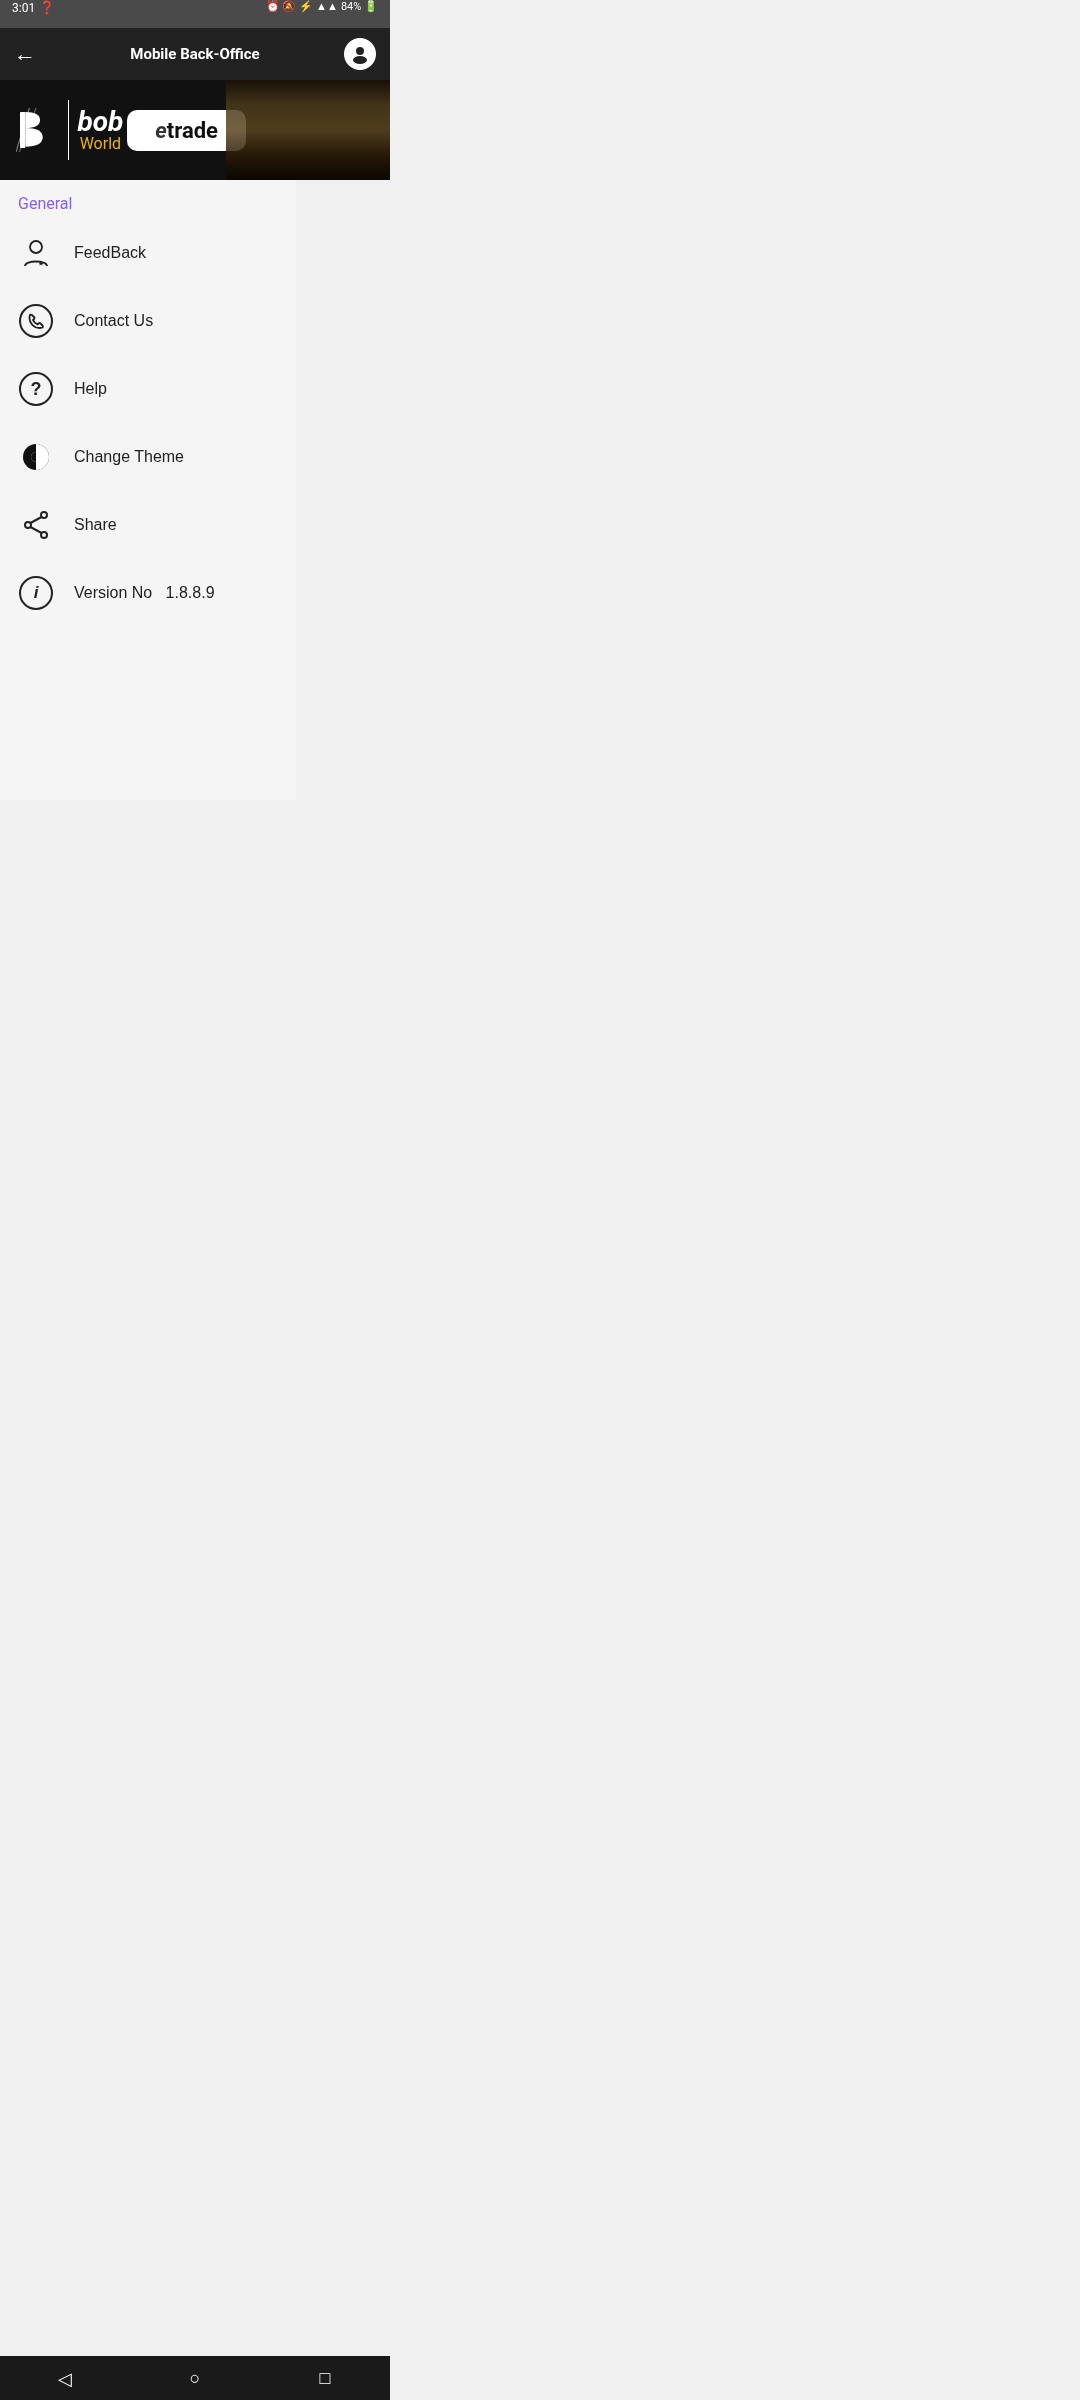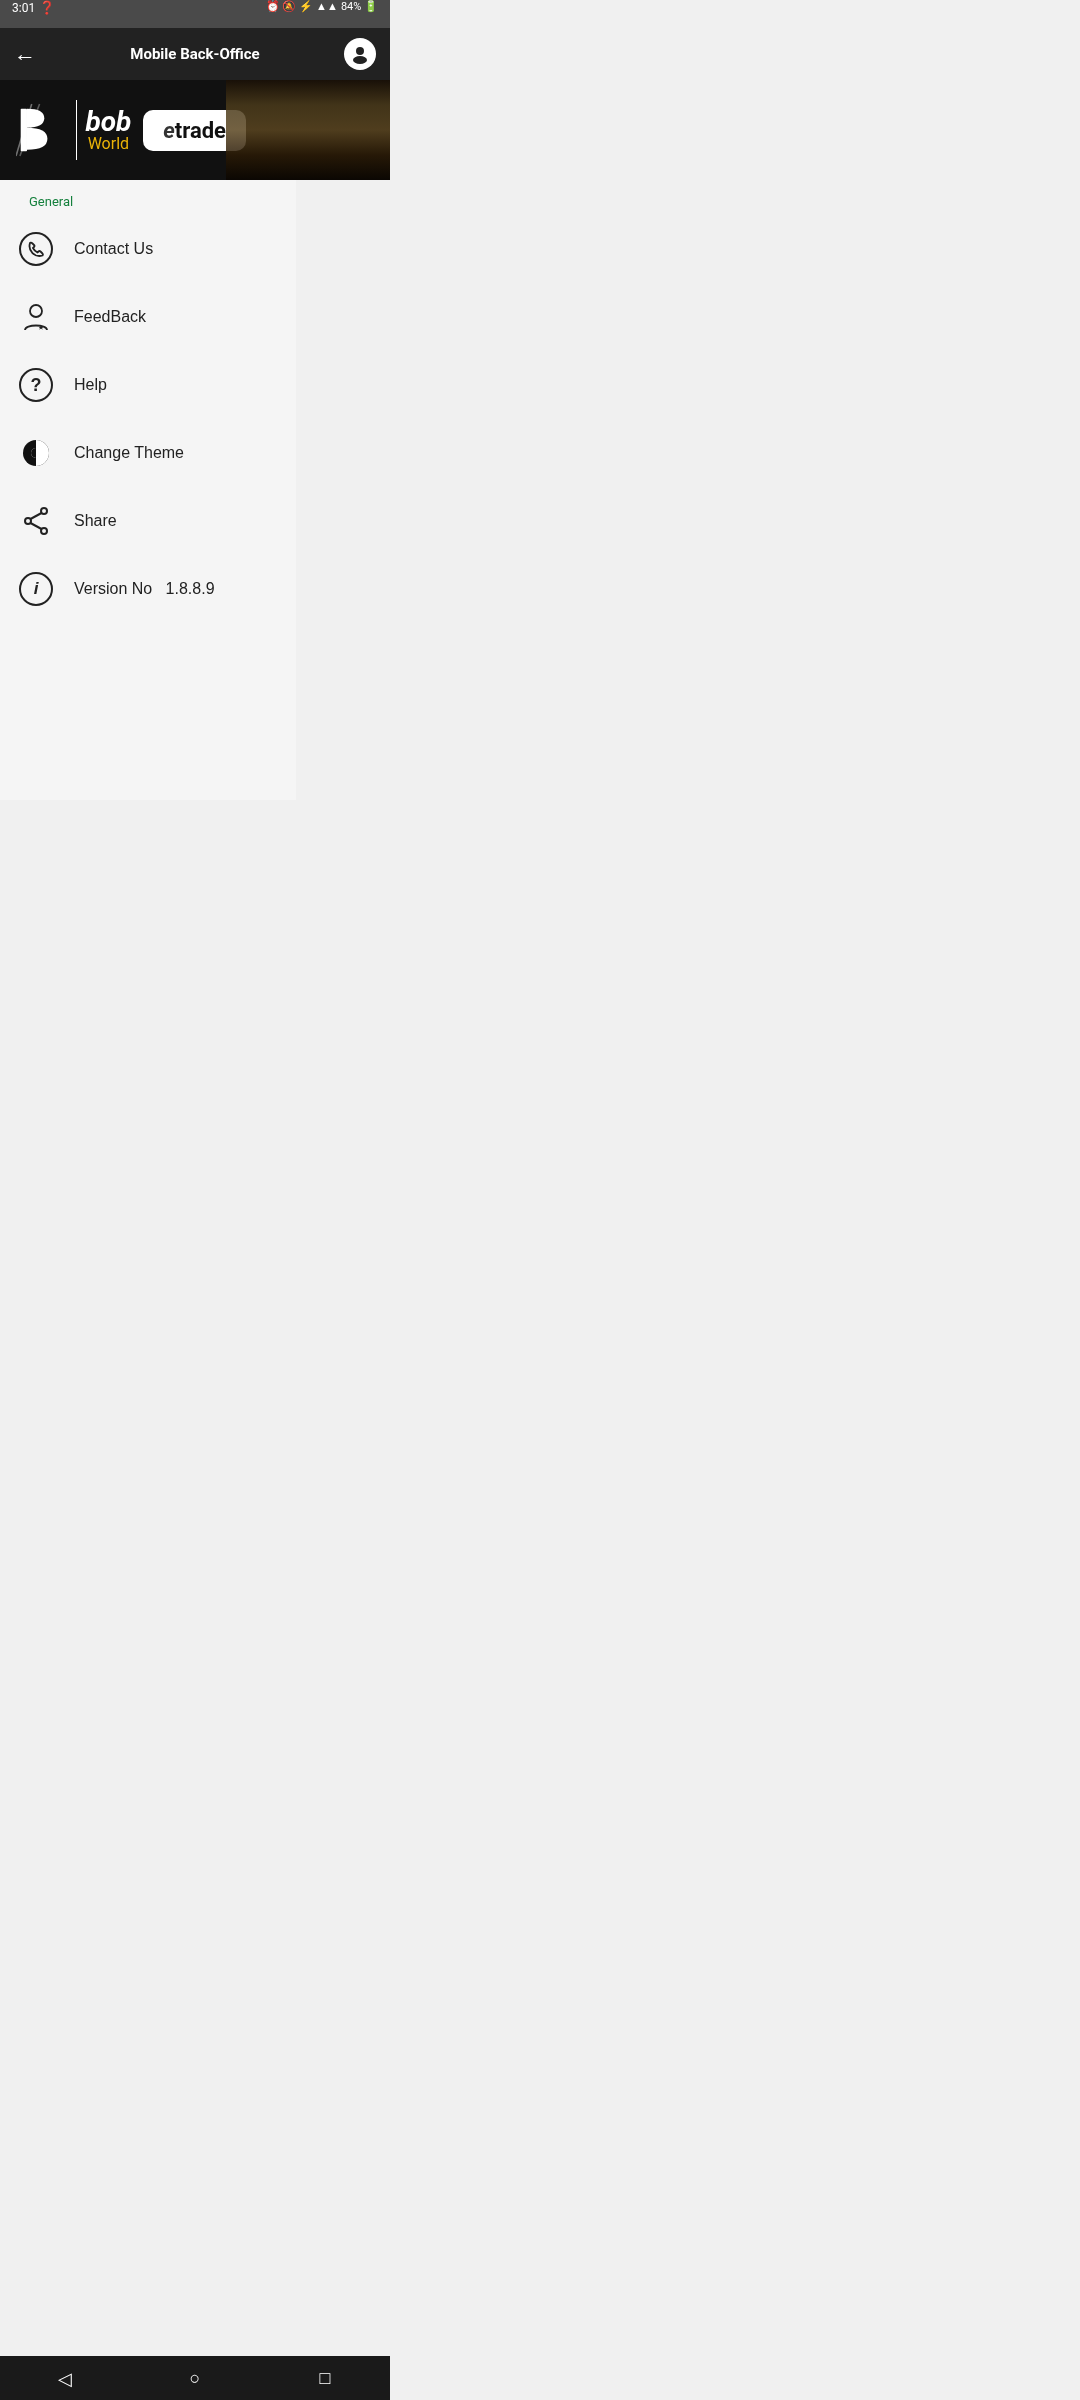--- a/index.html
+++ b/index.html
@@ -85,22 +85,22 @@
     }
     .world-text {
       color: #eab308;
       font-size: 16px;
       font-weight: 400;
       margin-top: -2px;
     }
     .etrade-box {
       background: white;
       border-radius: 10px;
-      padding: 8px 20px;
-      margin-left: 12px;
+      padding: 8px 28px;
+      margin-left: 4px;
       display: flex;
       align-items: center;
     }
     .etrade-text {
       font-size: 22px;
       font-weight: 700;
       color: #111;
     }
     .etrade-e {
       font-style: italic;
@@ -120,23 +120,23 @@
 
     
     .drawer {
       width: 76%;
       background: #f5f5f5;
       min-height: calc(844px - 28px - 52px - 100px - 44px);
       padding-bottom: 20px;
     }
 
     .section-label {
-      padding: 14px 18px 6px 29px;
-      color: #15803d;
-      font-size: 13px;
+      padding: 14px 18px 6px 18px;
+      color: #8b5cf6;
+      font-size: 16px;
     }
 
     .menu-item {
       display: flex;
       align-items: center;
       padding: 16px 18px;
       cursor: pointer;
       background: #f5f5f5;
       border: none;
       width: 100%;
@@ -252,39 +252,39 @@
   </div>
 
   <div class="right-overlay"></div>
 </div>
 
 <div class="drawer">
   <div class="section-label">General</div>
 
   <button class="menu-item">
     <div class="menu-icon">
+      <svg width="34" height="34" viewBox="0 0 34 34" fill="none">
+
+        <circle cx="17" cy="11" r="6" stroke="#222" stroke-width="1.8" fill="none"></circle>
+        <path d="M6 30c0-6 22-6 22 0" stroke="#222" stroke-width="1.8" fill="none"></path>
+        <path d="M22 24 L23 27 L26 27 L24 29 L25 32 L22 30 L19 32 L20 29 L18 27 L21 27 Z" fill="#222" transform="scale(0.55) translate(18, 22)"></path>
+      </svg>
+    </div>
+    <span class="menu-label">FeedBack</span>
+  </button>
+
+  <button class="menu-item">
+    <div class="menu-icon">
       <div class="icon-circle">
         <svg width="18" height="18" viewBox="0 0 18 18" fill="none" stroke="#222" stroke-width="1.8">
           <path d="M3 3c0 0 1-1 2.5 0.5L7 5c0.5 0.5 0.5 1.5 0 2L6 8c1 2 2.5 3.5 4.5 4.5l1-1c0.5-0.5 1.5-0.5 2 0l1.5 1.5c1.5 1.5 0.5 2.5 0.5 2.5A10 10 0 0 1 3 3z"></path>
         </svg>
       </div>
     </div>
     <span class="menu-label">Contact Us</span>
-  </button>
-
-  <button class="menu-item">
-    <div class="menu-icon">
-      <svg width="34" height="34" viewBox="0 0 34 34" fill="none">
-
-        <circle cx="17" cy="11" r="6" stroke="#222" stroke-width="1.8" fill="none"></circle>
-        <path d="M6 30c0-6 22-6 22 0" stroke="#222" stroke-width="1.8" fill="none"></path>
-        <path d="M22 24 L23 27 L26 27 L24 29 L25 32 L22 30 L19 32 L20 29 L18 27 L21 27 Z" fill="#222" transform="scale(0.55) translate(18, 22)"></path>
-      </svg>
-    </div>
-    <span class="menu-label">FeedBack</span>
   </button>
 
   <button class="menu-item">
     <div class="menu-icon">
       <div class="icon-circle" style="font-size:18px; font-weight:bold; color:#222;">?</div>
     </div>
     <span class="menu-label">Help</span>
   </button>
 
   <button class="menu-item">

